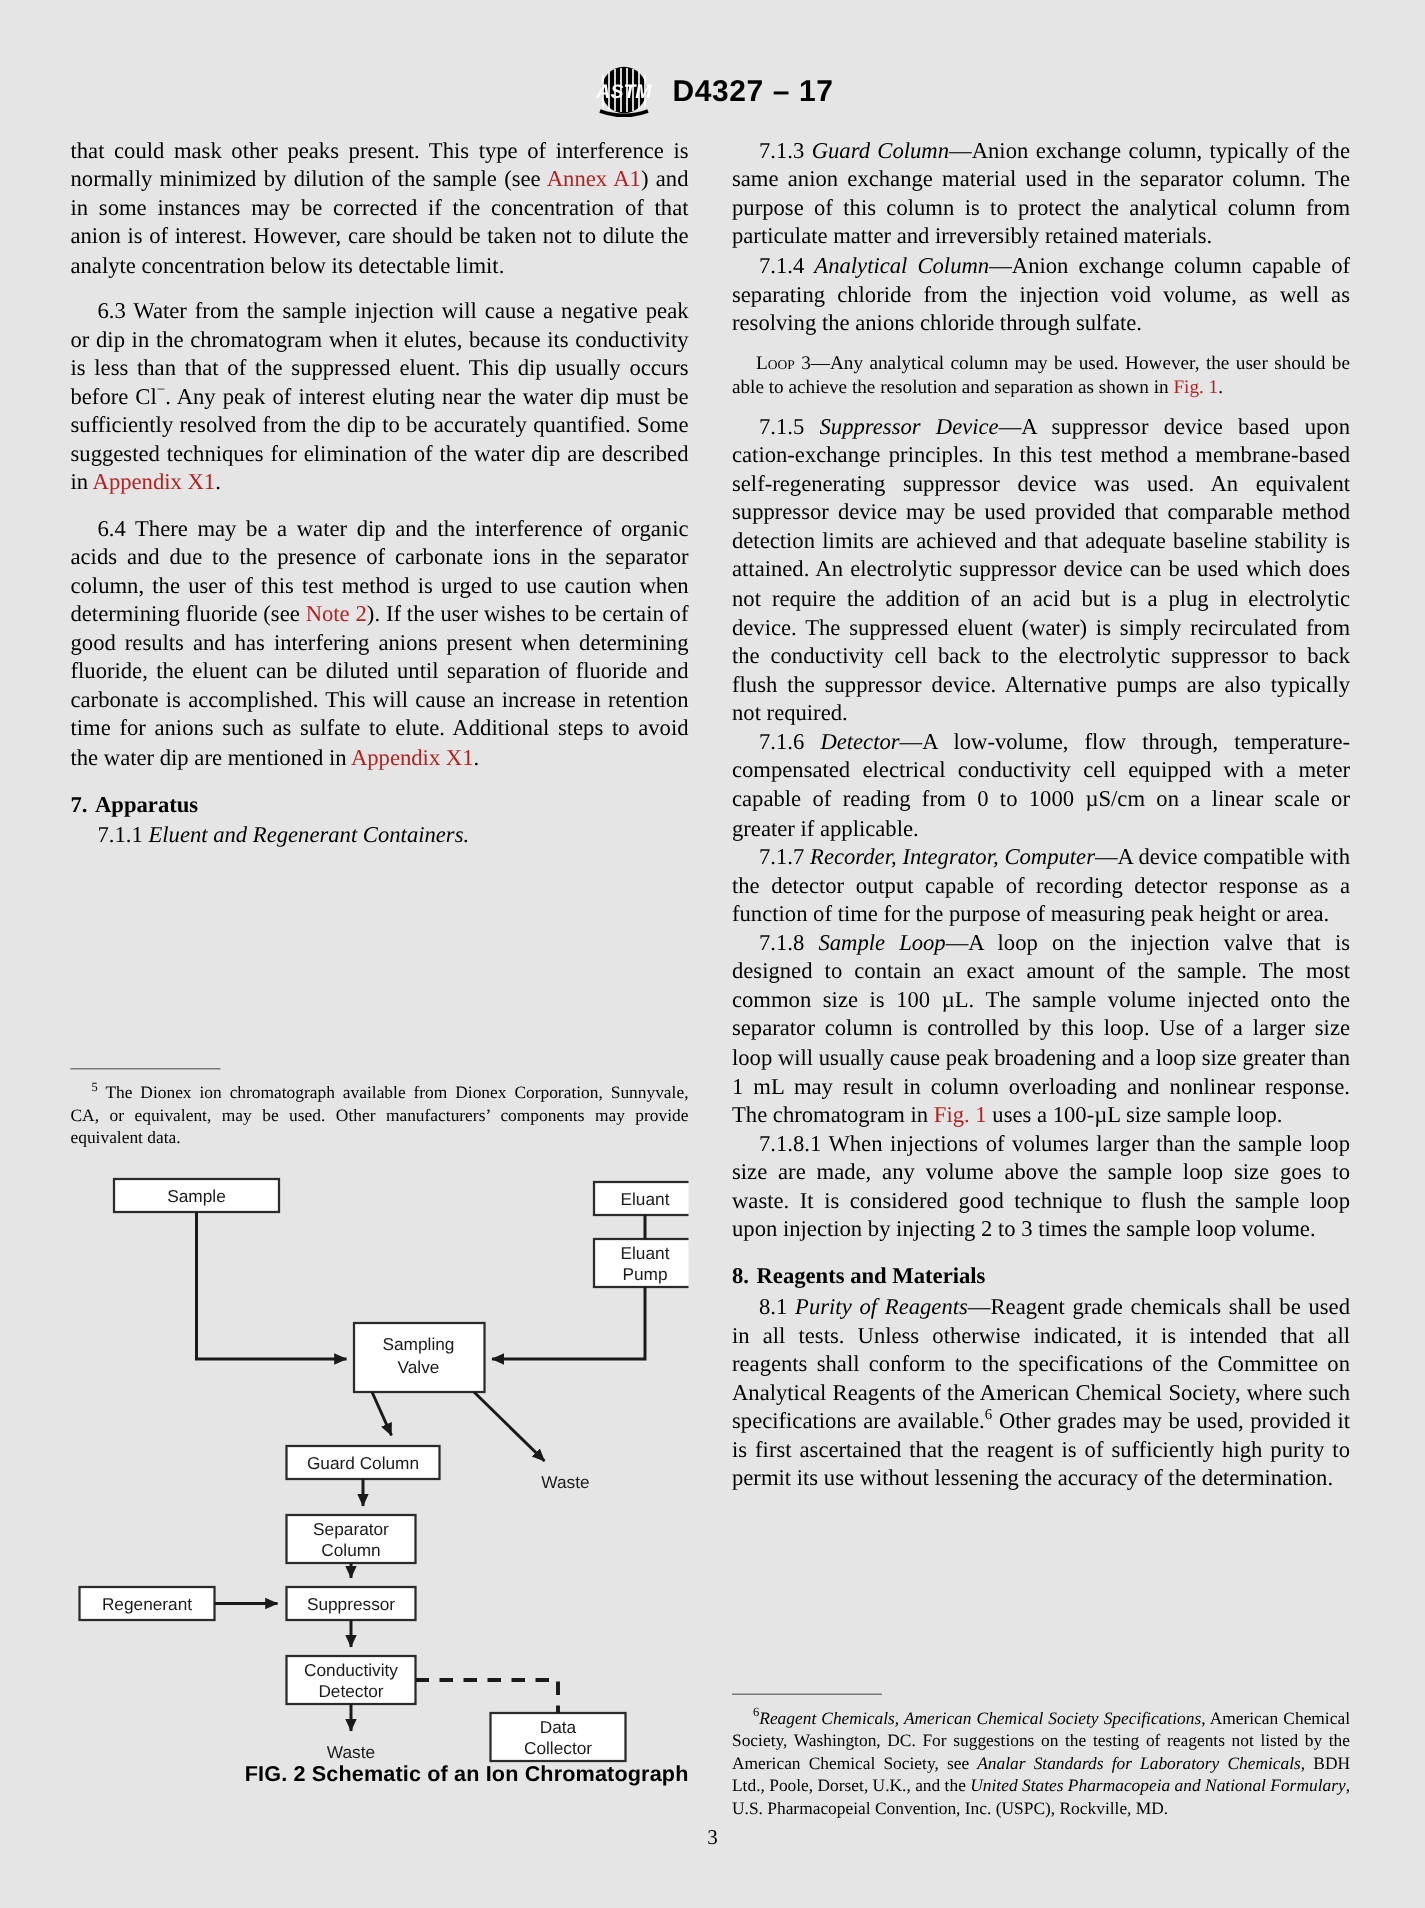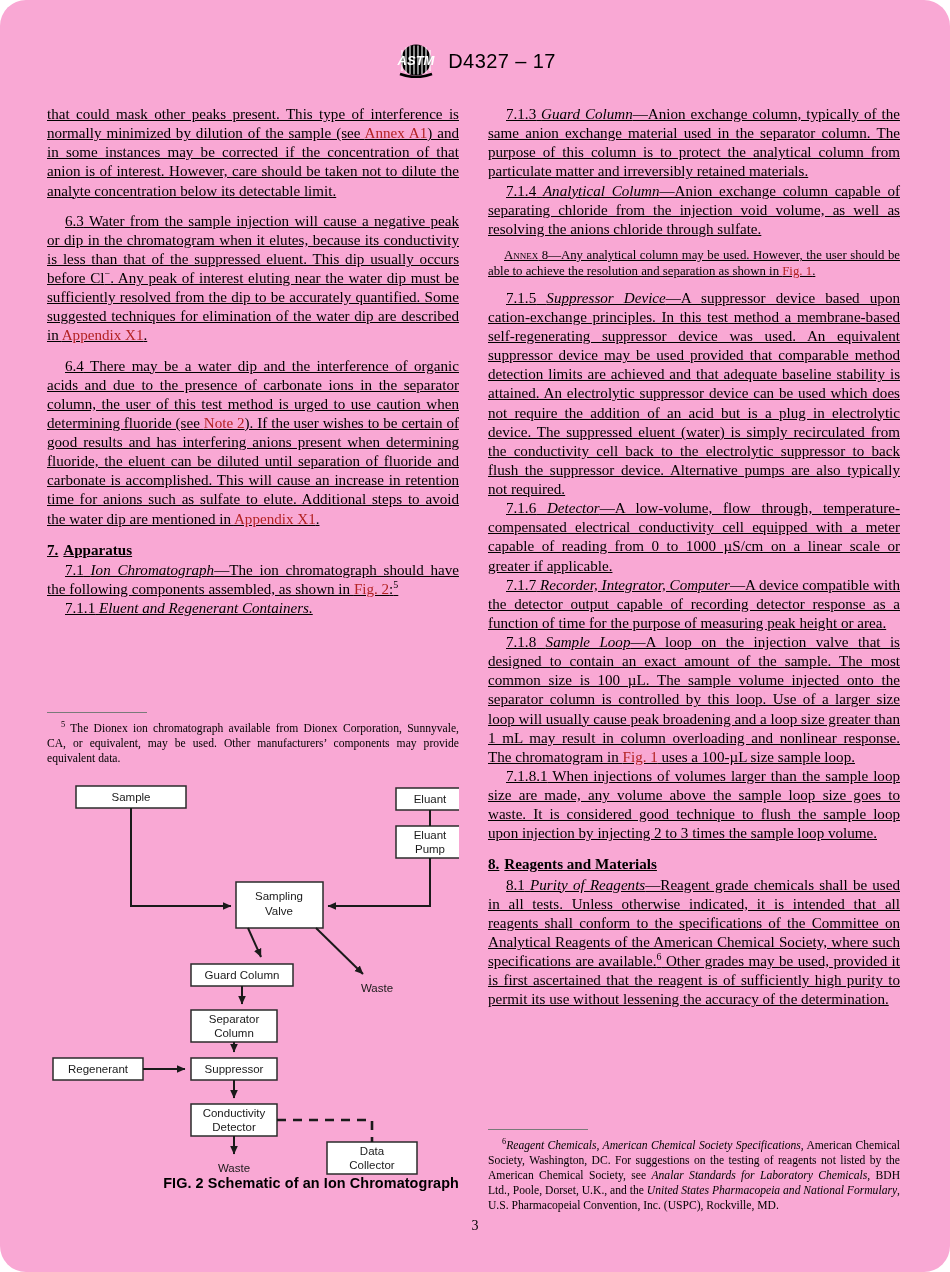--- a/index.html
+++ b/index.html
@@ -4,25 +4,24 @@
 <style>
   html, body {
     margin: 0;
     padding: 0;
     background: #ffffff;
   }
   .page {
     position: relative;
     width: 950px;
     height: 1272px;
-    background: #f9a8d4;
+    background: #e5e5e5;
     font-family: "Liberation Serif", "DejaVu Serif", serif;
     color: #000000;
     overflow: hidden;
-    border-radius: 26px;
   }
 
   
   .header {
     position: absolute;
     top: 44px;
     left: 0;
     width: 950px;
     text-align: center;
     display: flex;
@@ -31,35 +30,34 @@
     gap: 10px;
   }
   .astm-logo {
     display: inline-block;
     width: 44px;
     height: 34px;
   }
   .header-title {
     font-family: "Liberation Sans", "DejaVu Sans", sans-serif;
     font-size: 20px;
-    font-weight: normal;
+    font-weight: bold;
     letter-spacing: 0.4px;
   }
 
   
   .col {
     position: absolute;
-    top: 105px;
+    top: 92px;
     width: 412px;
     font-size: 15.1px;
     line-height: 1.268;
     text-align: justify;
     text-justify: inter-word;
     hyphens: manual;
-    text-decoration: underline;
   }
   .col-left  { left: 47px; }
   .col-right { left: 488px; }
 
   p {
     margin: 0 0 0 0;
     text-indent: 18px;
   }
   p.noindent { text-indent: 0; }
   p.gap { margin-top: 11px; }
@@ -167,38 +165,37 @@
   <div class="col col-left">
 
     <p class="noindent"><span>that could mask other peaks present. This type of interference is normally minimized by dilution of the sample (see </span><span class="link">Annex A1</span><span>) and in some instances may be corrected if the concentration of that anion is of interest. However, care should be taken not to dilute the analyte concentration below its detectable limit.</span></p>
 
     <p class="gap"><span>6.3</span><span> Water from the sample injection will cause a negative peak or dip in the chromatogram when it elutes, because its conductivity is less than that of the suppressed eluent. This dip usually occurs before Cl</span><sup>−</sup><span>. Any peak of interest eluting near the water dip must be sufficiently resolved from the dip to be accurately quantified. Some suggested techniques for elimination of the water dip are described in </span><span class="link">Appendix X1</span><span>.</span></p>
 
     <p class="gap"><span>6.4</span><span> There may be a water dip and the interference of organic acids and due to the presence of carbonate ions in the separator column, the user of this test method is urged to use caution when determining fluoride (see </span><span class="link">Note 2</span><span>). If the user wishes to be certain of good results and has interfering anions present when determining fluoride, the eluent can be diluted until separation of fluoride and carbonate is accomplished. This will cause an increase in retention time for anions such as sulfate to elute. Additional steps to avoid the water dip are mentioned in </span><span class="link">Appendix X1</span><span>.</span></p>
 
     <p class="sec-head"><span class="num">7.</span><span>Apparatus</span></p>
 
-    <p><span>7.1</span><span>&nbsp;</span><i>Ion Chromatograph</i><span>—The ion chromatograph should have the following components assembled, as shown in </span><span class="link">Fig. 2</span><span>:</span><sup>5</sup></p>
 
     <p><span>7.1.1</span><span>&nbsp;</span><i>Eluent and Regenerant Containers.</i></p>
 
   </div>
 
   <div class="footnote-wrap" style="left:47px; top:712px;">
     <div class="fn-rule"></div>
     <p class="footnote"><sup>5</sup><span> The Dionex ion chromatograph available from Dionex Corporation, Sunnyvale, CA, or equivalent, may be used. Other manufacturers’ components may provide equivalent data.</span></p>
   </div>
 
   <div class="col col-right">
 
     <p><span>7.1.3</span><span>&nbsp;</span><i>Guard Column</i><span>—Anion exchange column, typically of the same anion exchange material used in the separator column. The purpose of this column is to protect the analytical column from particulate matter and irreversibly retained materials.</span></p>
 
     <p><span>7.1.4</span><span>&nbsp;</span><i>Analytical Column</i><span>—Anion exchange column capable of separating chloride from the injection void volume, as well as resolving the anions chloride through sulfate.</span></p>
 
-    <p class="note"><span class="smallcaps">Annex</span><span> 8—Any analytical column may be used. However, the user should be able to achieve the resolution and separation as shown in </span><span class="link">Fig. 1</span><span>.</span></p>
+    <p class="note"><span class="smallcaps">Loop</span><span> 3—Any analytical column may be used. However, the user should be able to achieve the resolution and separation as shown in </span><span class="link">Fig. 1</span><span>.</span></p>
 
     <p><span>7.1.5</span><span>&nbsp;</span><i>Suppressor Device</i><span>—A suppressor device based upon cation-exchange principles. In this test method a membrane-based self-regenerating suppressor device was used. An equivalent suppressor device may be used provided that comparable method detection limits are achieved and that adequate baseline stability is attained. An electrolytic suppressor device can be used which does not require the addition of an acid but is a plug in electrolytic device. The suppressed eluent (water) is simply recirculated from the conductivity cell back to the electrolytic suppressor to back flush the suppressor device. Alternative pumps are also typically not required.</span></p>
 
     <p><span>7.1.6</span><span>&nbsp;</span><i>Detector</i><span>—A low-volume, flow through, temperature-compensated electrical conductivity cell equipped with a meter capable of reading from 0 to 1000 µS/cm on a linear scale or greater if applicable.</span></p>
 
     <p><span>7.1.7</span><span>&nbsp;</span><i>Recorder, Integrator, Computer</i><span>—A device compatible with the detector output capable of recording detector response as a function of time for the purpose of measuring peak height or area.</span></p>
 
     <p><span>7.1.8</span><span>&nbsp;</span><i>Sample Loop</i><span>—A loop on the injection valve that is designed to contain an exact amount of the sample. The most common size is 100 µL. The sample volume injected onto the separator column is controlled by this loop. Use of a larger size loop will usually cause peak broadening and a loop size greater than 1 mL may result in column overloading and nonlinear response. The chromatogram in </span><span class="link">Fig. 1</span><span> uses a 100-µL size sample loop.</span></p>
 
     <p><span>7.1.8.1</span><span> When injections of volumes larger than the sample loop size are made, any volume above the sample loop size goes to waste. It is considered good technique to flush the sample loop upon injection by injecting 2 to 3 times the sample loop volume.</span></p>

